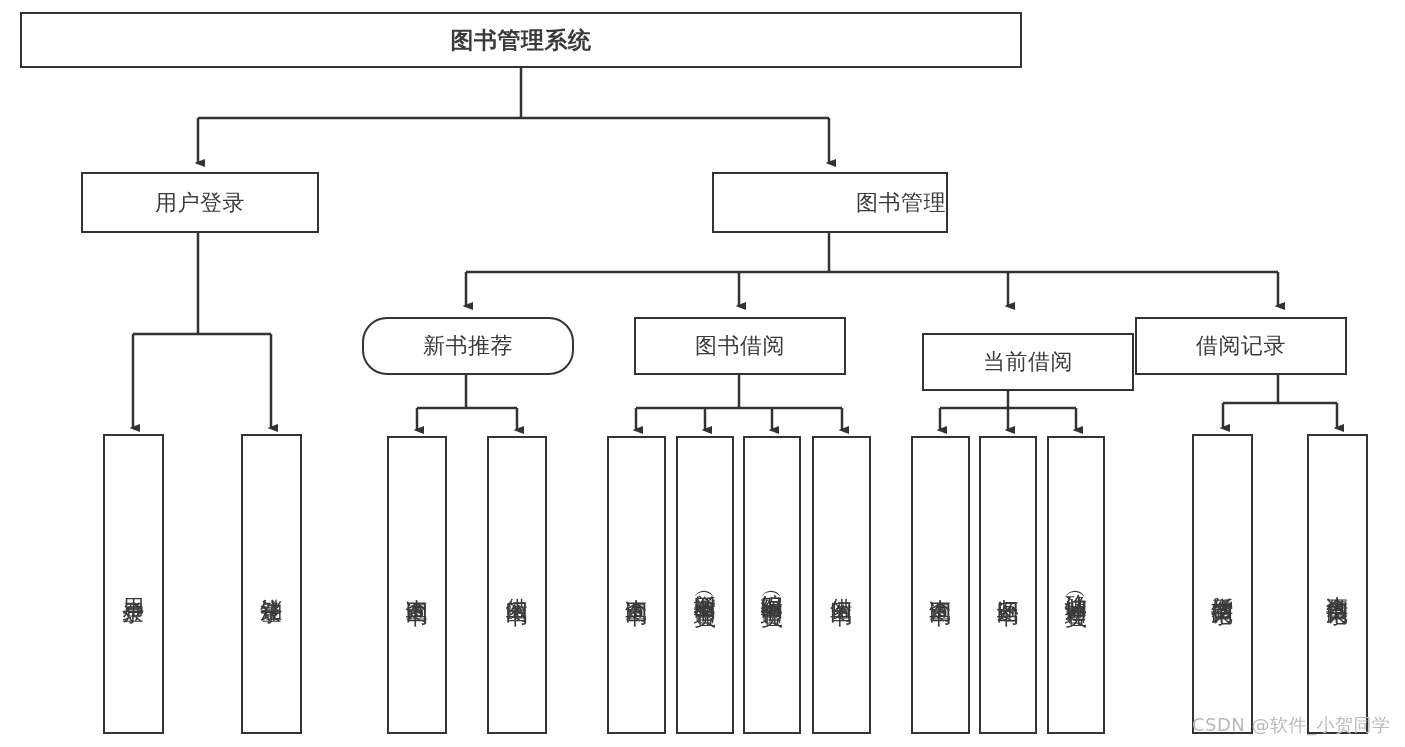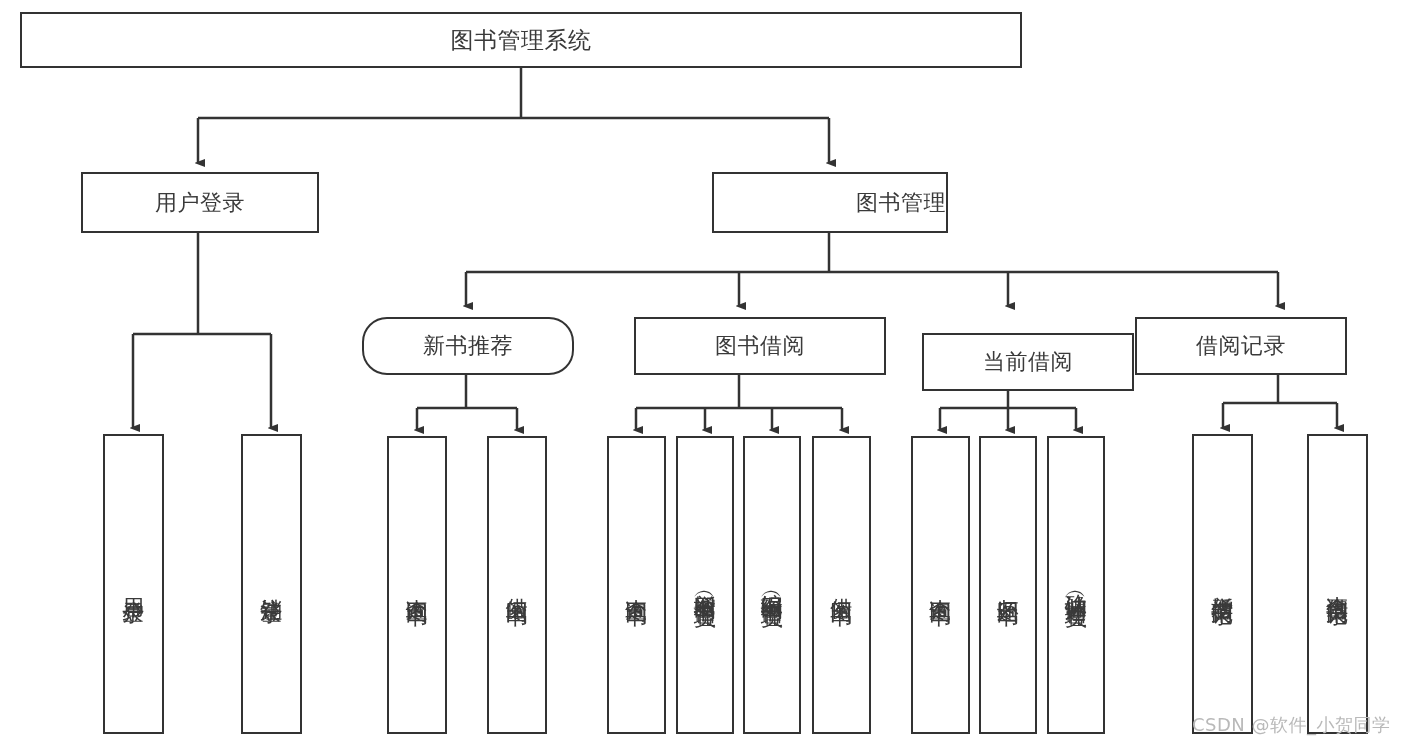--- a/index.html
+++ b/index.html
@@ -45,20 +45,21 @@
     font-size: 22px;
     line-height: 1.35;
     letter-spacing: 2px;
     padding: 6px 0;
     align-items: center;
     justify-content: center;
     text-align: center;
   }
   .node.title {
     font-size: 23px;
+    font-weight: bold;
   }
   .watermark {
     position: absolute;
     color: #b9b9b9;
     font-size: 18px;
     white-space: nowrap;
     letter-spacing: 0.5px;
   }
 </style>
 </head>
@@ -123,21 +124,21 @@
   <div class="node horiz" style="left:81px; top:172px; width:238px; height:61px;">
     <span>用户登录</span>
   </div>
   <div class="node horiz" style="left:712px; top:172px; width:236px; height:61px;justify-content:flex-end;">
     <span>图书管理</span>
   </div>
 
   <div class="node horiz" style="left:362px; top:317px; width:212px; height:58px;border-radius:25px;">
     <span>新书推荐</span>
   </div>
-  <div class="node horiz" style="left:634px; top:317px; width:252px; height:58px;">
+  <div class="node horiz" style="left:634px; top:317px; width:212px; height:58px;">
     <span>图书借阅</span>
   </div>
   <div class="node horiz" style="left:903px; top:333px; width:212px; height:58px;margin-left:19px;">
     <span>当前借阅</span>
   </div>
   <div class="node horiz" style="left:1135px; top:317px; width:212px; height:58px;">
     <span>借阅记录</span>
   </div>
 
   <div class="node vert" style="left:103px; top:434px; width:61px; height:300px;">

